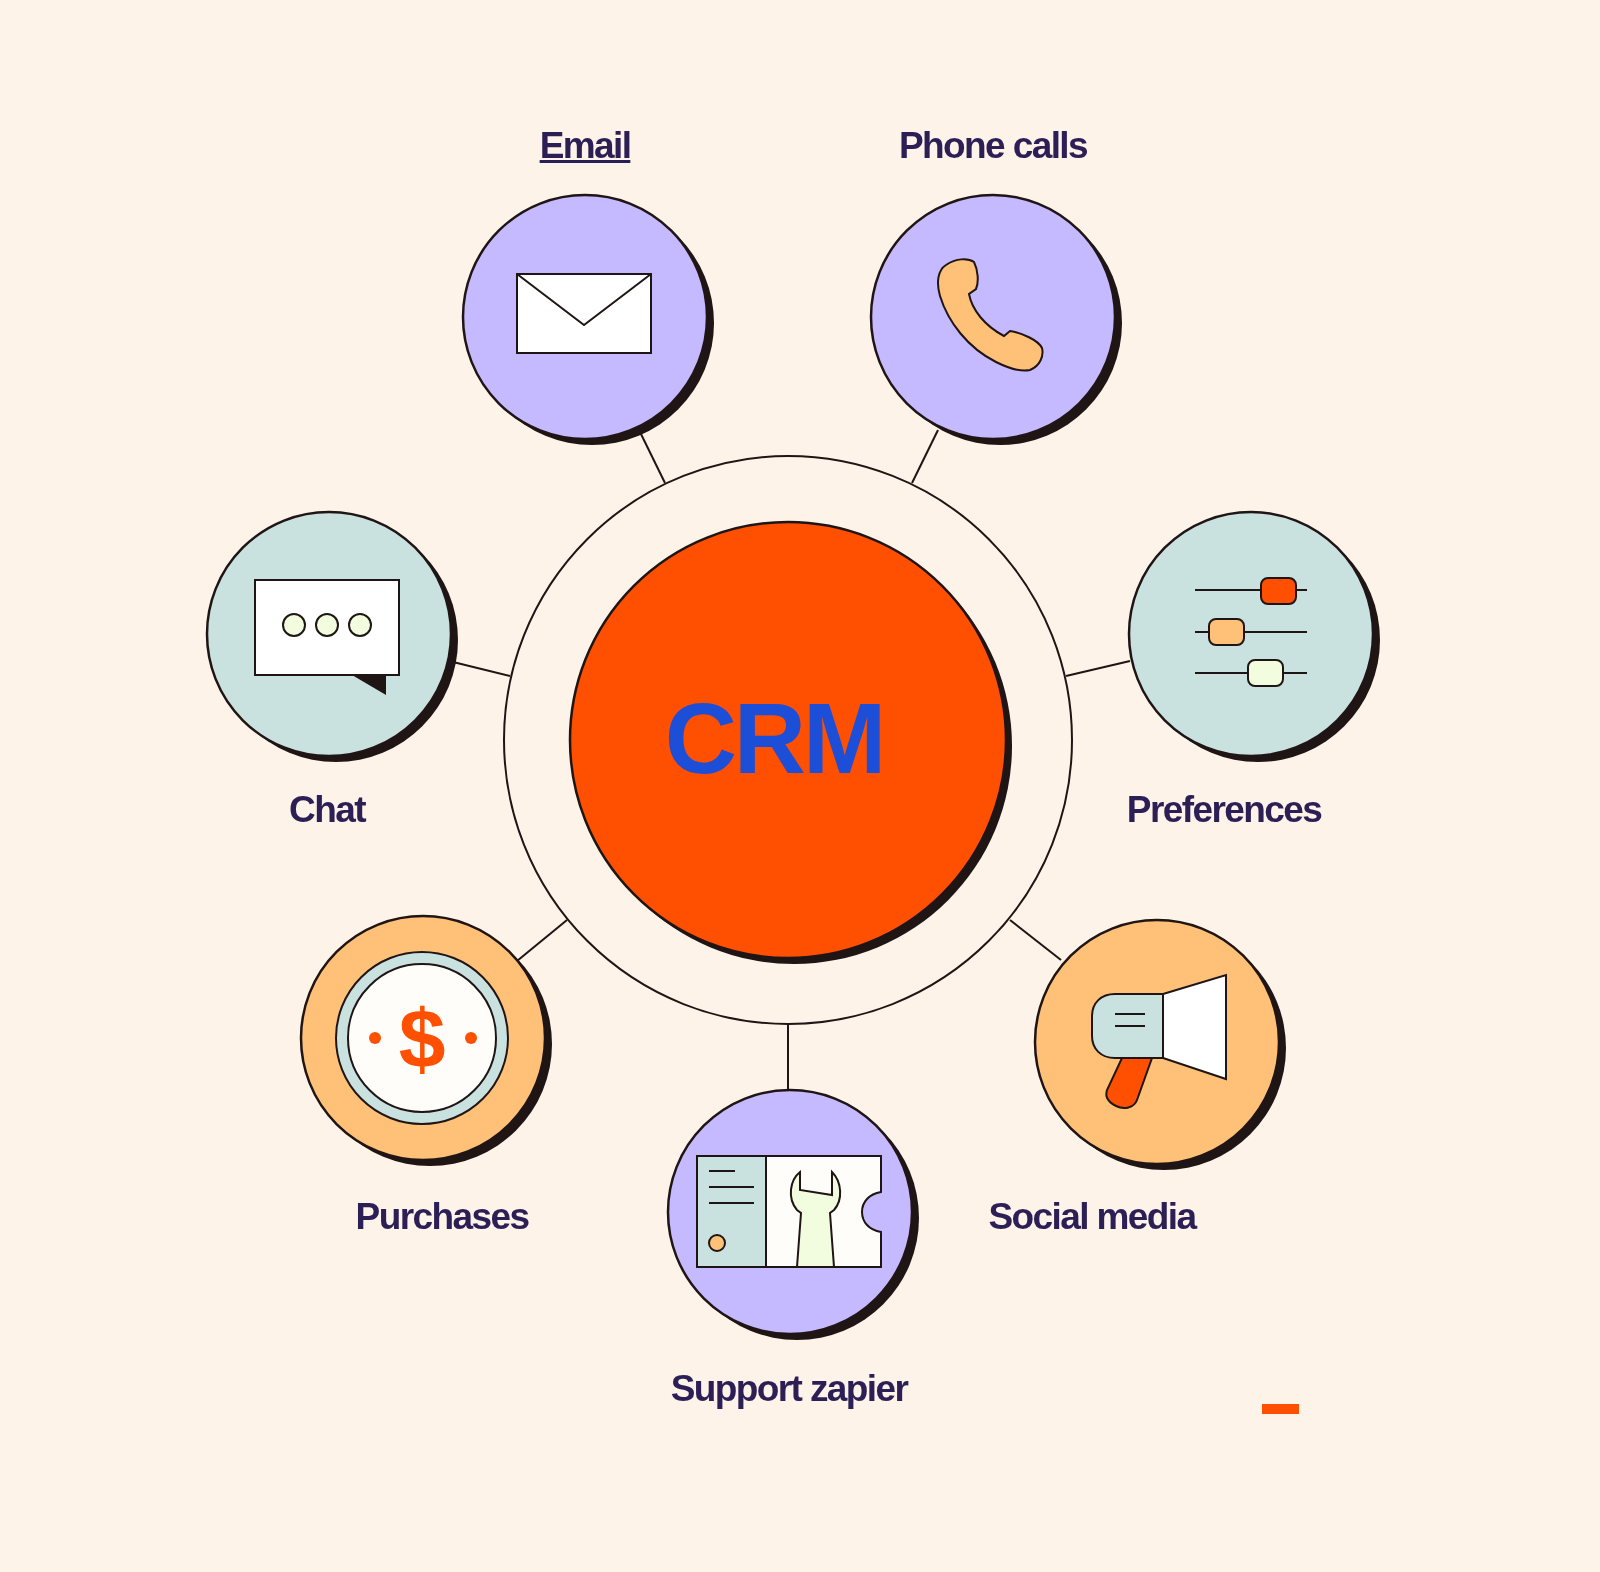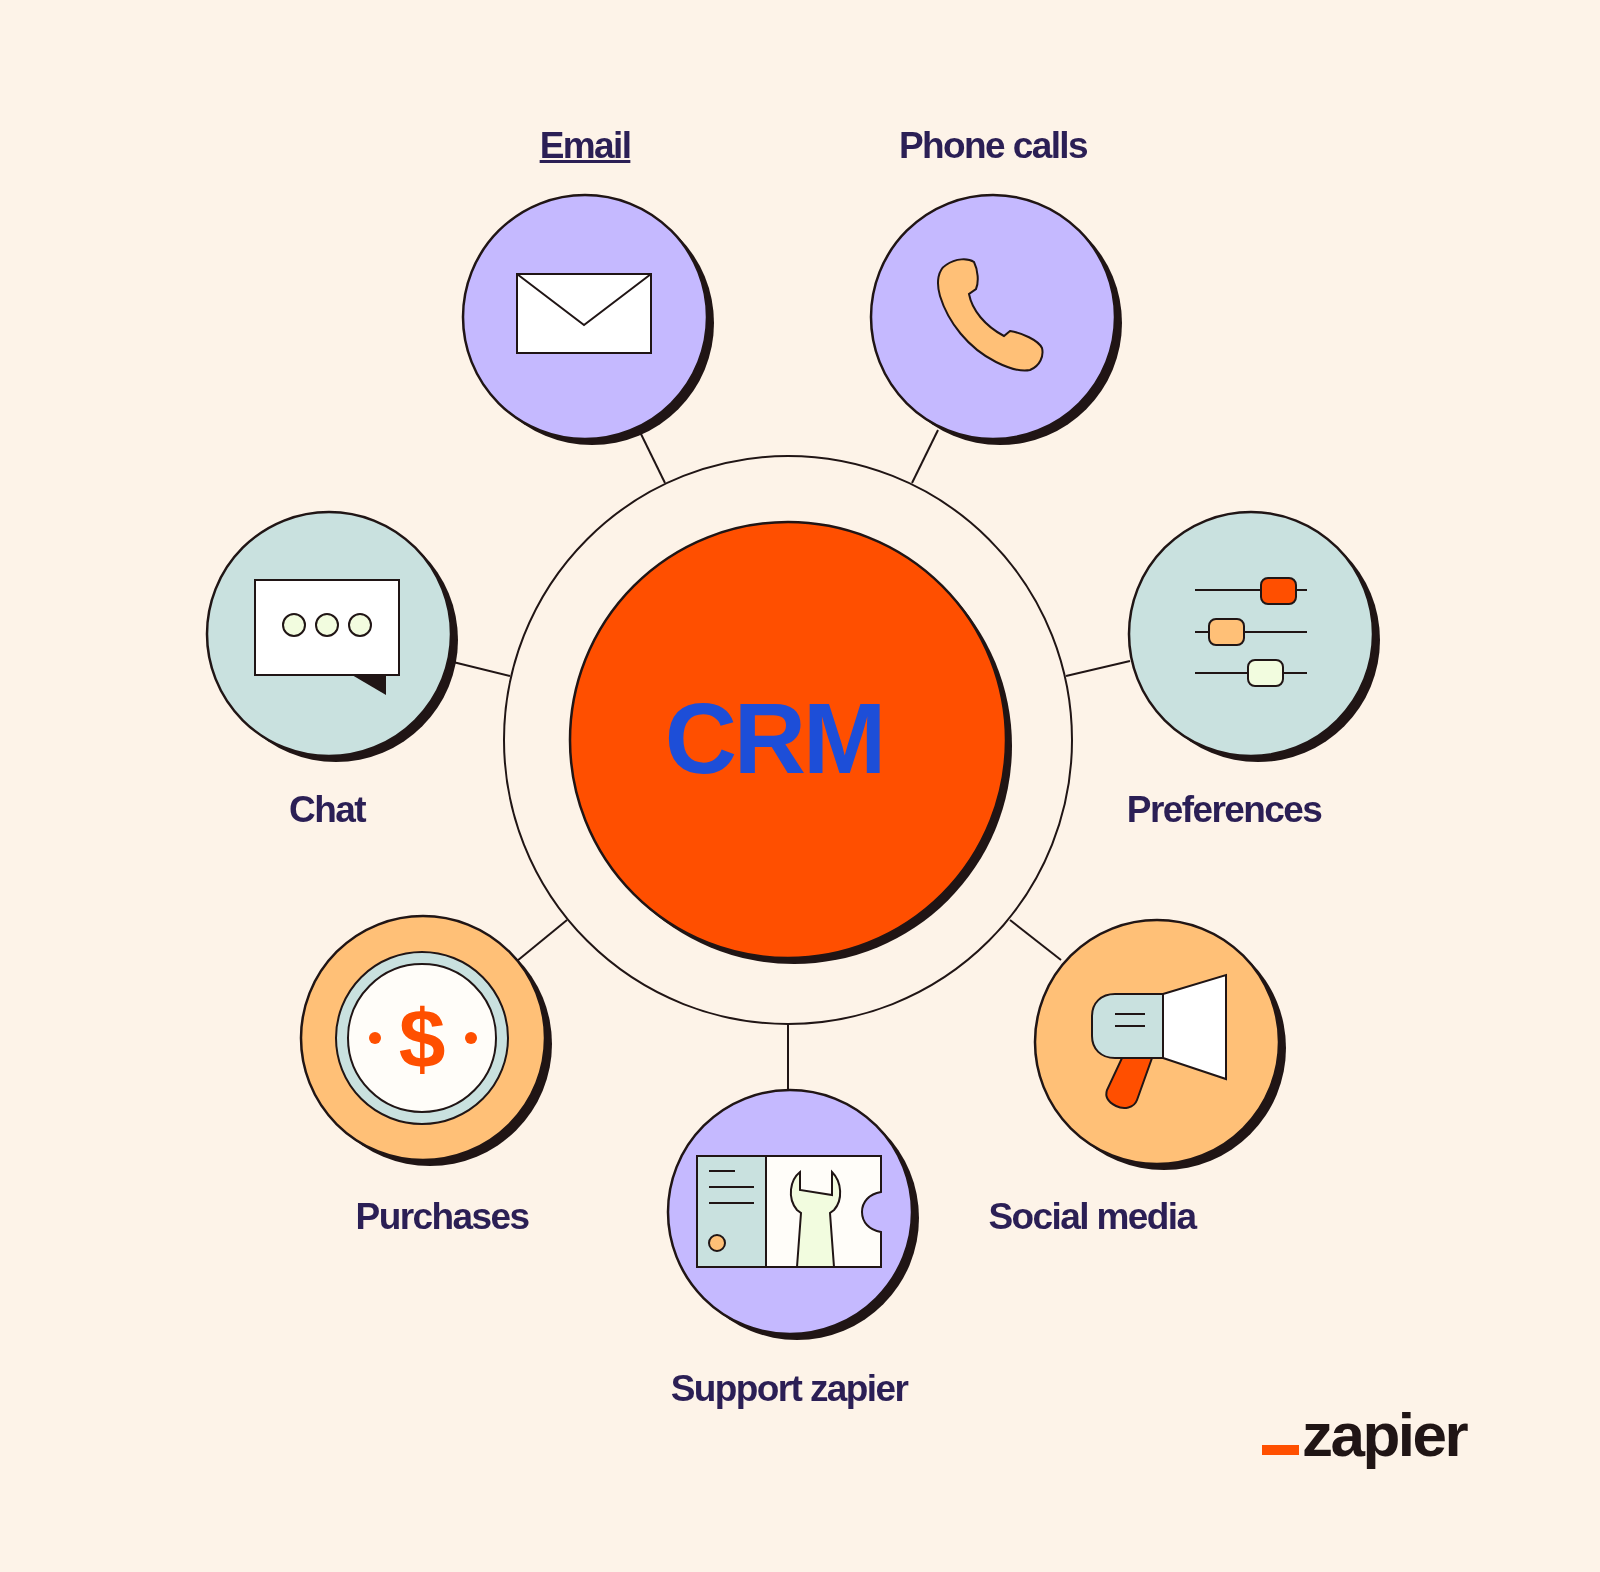--- a/index.html
+++ b/index.html
@@ -154,14 +154,13 @@
 <div class="label" style="left:585px; top:125px;text-decoration:underline;">Email</div>
 <div class="label" style="left:993px; top:125px;">Phone calls</div>
 <div class="label" style="left:327px; top:789px;">Chat</div>
 <div class="label" style="left:1224px; top:789px;">Preferences</div>
 <div class="label" style="left:442px; top:1196px;">Purchases</div>
 <div class="label" style="left:1092px; top:1196px;">Social media</div>
 <div class="label" style="left:789px; top:1368px;">Support zapier</div>
 
 <div class="brand">
   <div class="brand-bar"></div>
-  <div class="brand-text">zapier</div>
 </div>
 
 </body></html>

